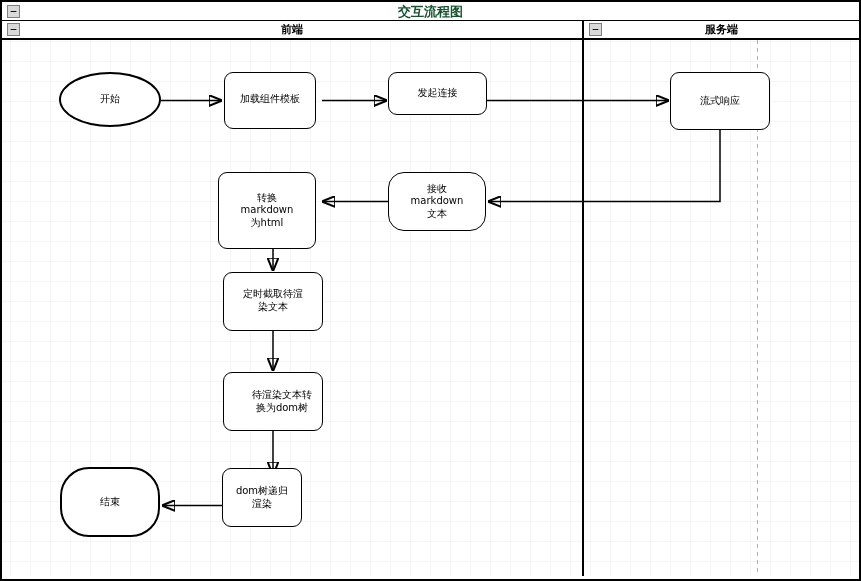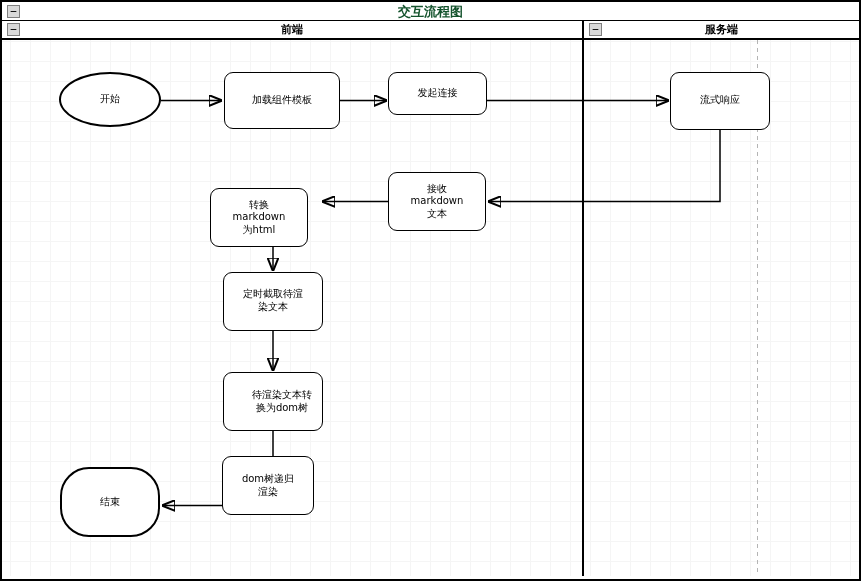--- a/index.html
+++ b/index.html
@@ -136,39 +136,39 @@
       <path d="M718,90 V161.5 H487" marker-end="url(#arrow)"></path>
       <path d="M386,161.5 H321" marker-end="url(#arrow)"></path>
       <path d="M271,191 V230" marker-end="url(#arrow)"></path>
       <path d="M271,291 V330" marker-end="url(#arrow)"></path>
       <path d="M271,391 V434" marker-end="url(#arrow)"></path>
       <path d="M220,465.5 H161" marker-end="url(#arrow)"></path>
     </svg>
 
     <div class="node terminal ellipse" style="left:57px; top:32px; width:102px; height:55px;">开始</div>
 
-    <div class="node" style="left:222px; top:32px; width:116px; height:57px;">加载组件模板</div>
+    <div class="node" style="left:222px; top:32px; width:92px; height:57px;font-family:Liberation Mono, monospace;">加载组件模板</div>
 
     <div class="node" style="left:386px; top:32px; width:99px; height:43px;">发起连接</div>
 
-    <div class="node" style="left:668px; top:32px; width:100px; height:58px;font-family:Liberation Mono, monospace;">流式响应</div>
+    <div class="node" style="left:668px; top:32px; width:100px; height:58px;">流式响应</div>
 
-    <div class="node" style="left:386px; top:132px; width:98px; height:59px;">接收
+    <div class="node" style="left:386px; top:132px; width:98px; height:59px;border-radius:16px;">接收
 markdown
 文本</div>
 
-    <div class="node" style="left:208px; top:132px; width:98px; height:59px;margin-top:16px;">转换
+    <div class="node" style="left:216px; top:132px; width:98px; height:77px;">转换
 markdown
 为html</div>
 
     <div class="node" style="left:221px; top:232px; width:100px; height:59px;font-family:Liberation Mono, monospace;">定时截取待渲
 染文本</div>
 
     <div class="node" style="left:221px; top:332px; width:100px; height:59px;padding-left:20px;">待渲染文本转
 换为dom树</div>
 
-    <div class="node" style="left:220px; top:416px; width:92px; height:59px;">dom树递归
+    <div class="node" style="left:220px; top:428px; width:80px; height:59px;">dom树递归
 渲染</div>
 
     <div class="node terminal stadium" style="left:58px; top:427px; width:100px; height:70px;">结束</div>
 
   </div>
 </div>
 
 </body></html>

